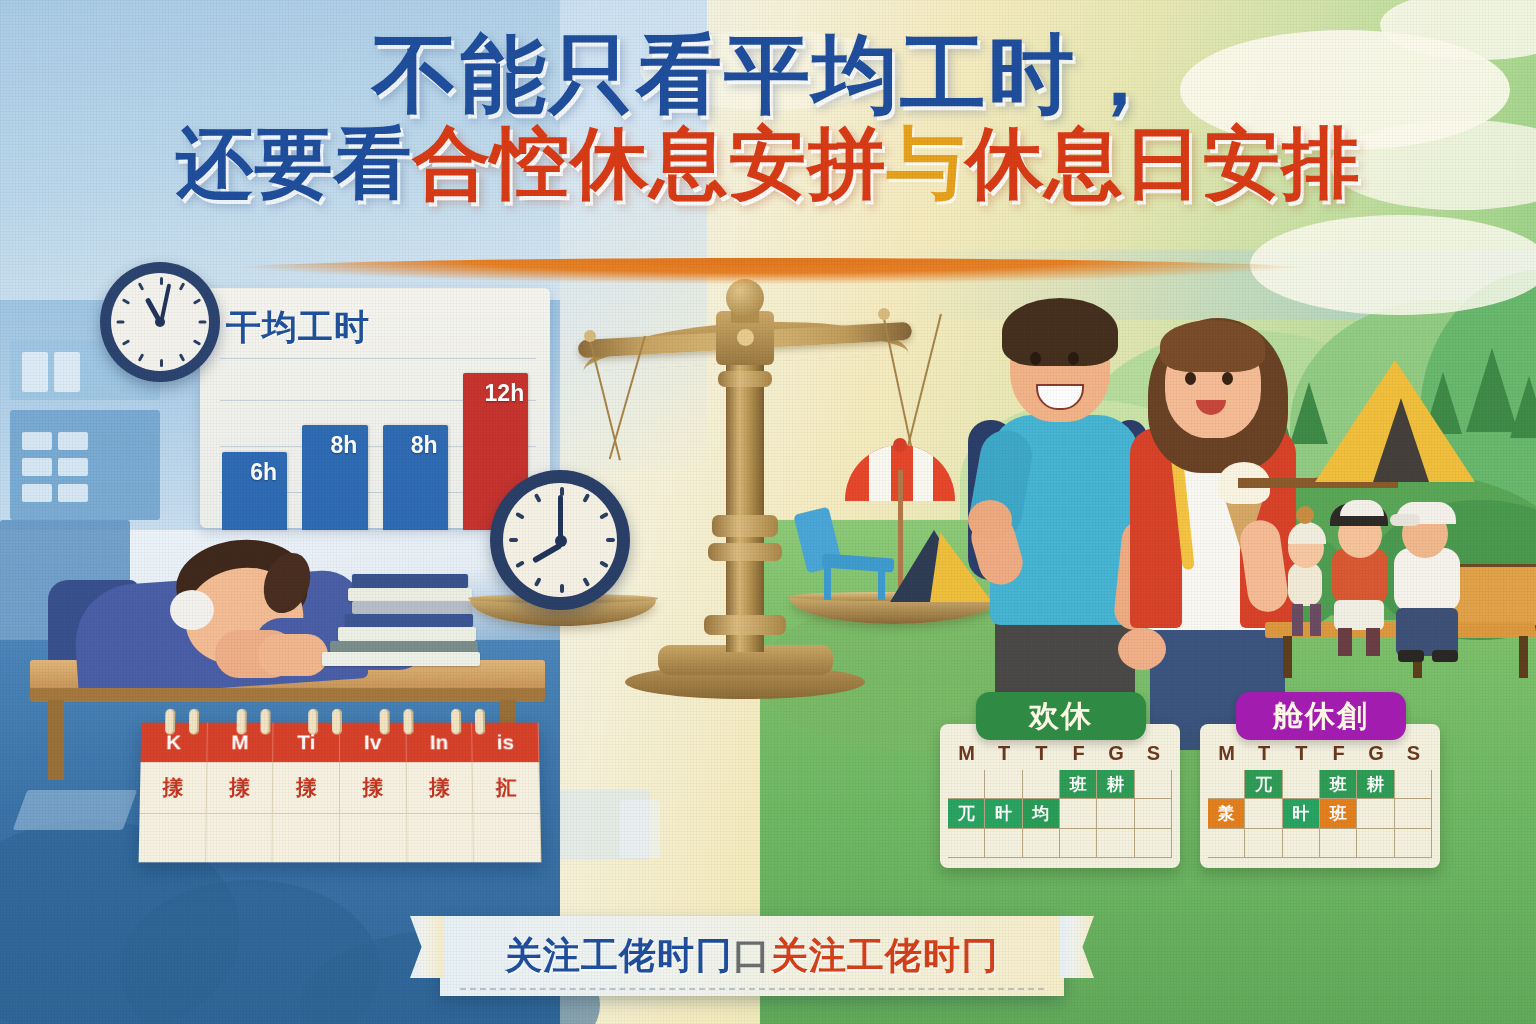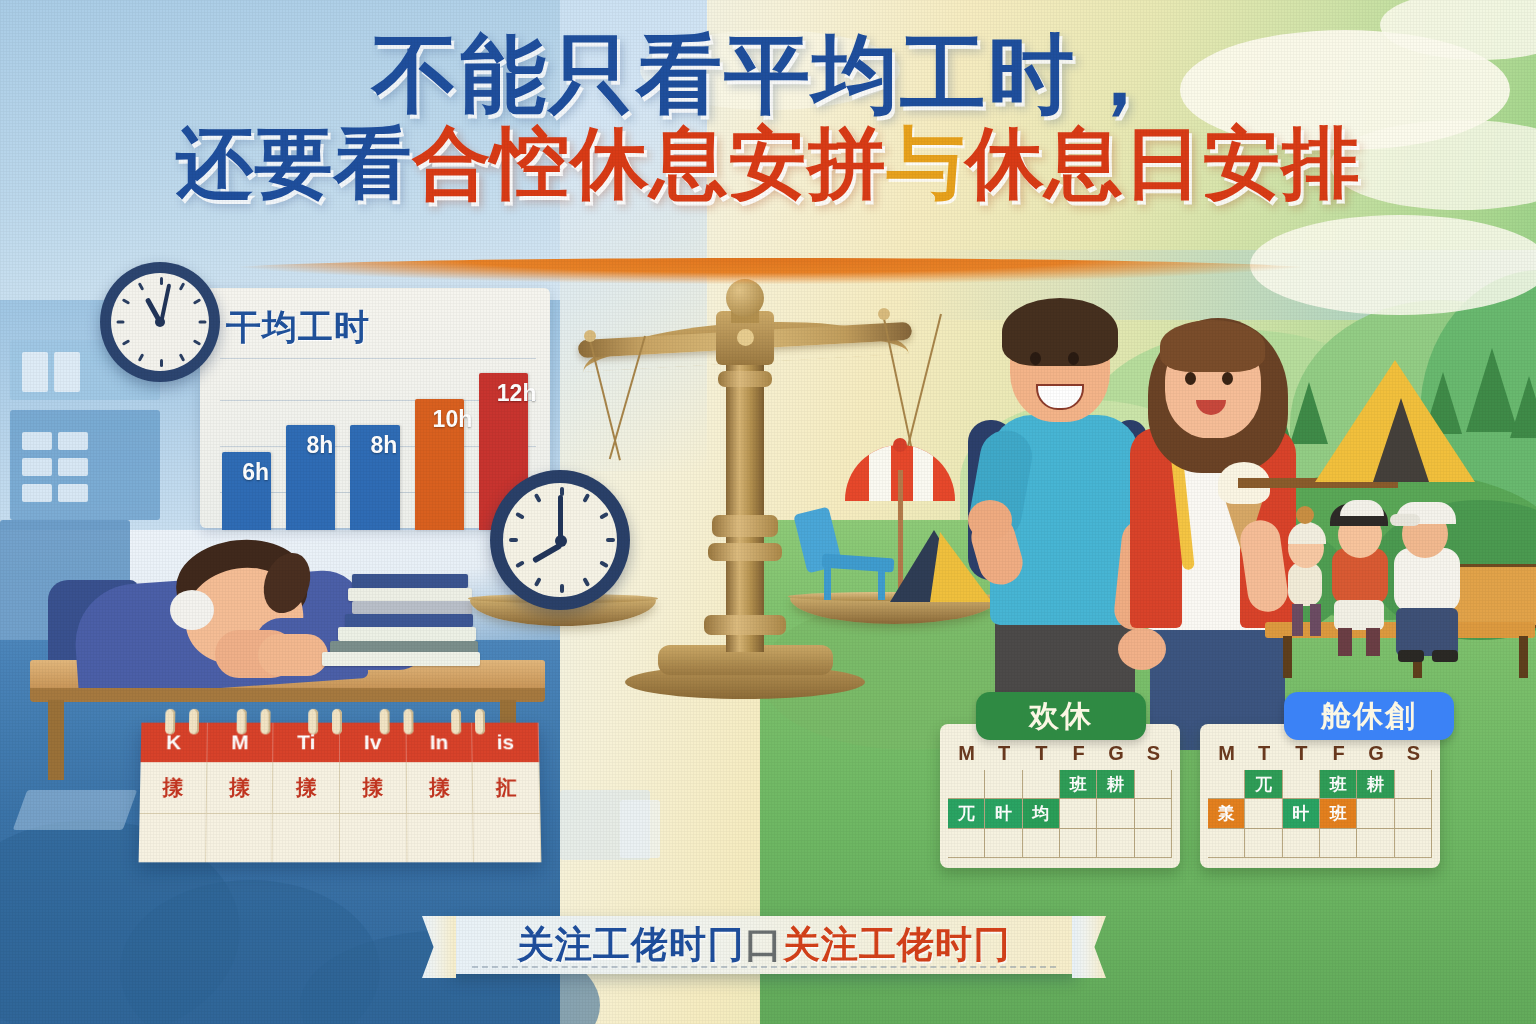--- a/index.html
+++ b/index.html
@@ -222,21 +222,21 @@
     display:flex;align-items:center;justify-content:center;font-size:17px;font-weight:bold;color:#fff;}
 
   
   .cap{position:absolute;font-weight:bold;}
   .cap-left{left:210px;top:862px;font-size:40px;color:#fdfdfd;
     text-shadow:2px 3px 0 #1c4e86,3px 5px 8px rgba(0,20,50,.5);letter-spacing:1px;}
   .cap-right{left:1070px;top:868px;font-size:38px;color:#fbf8e6;
     text-shadow:2px 3px 0 #5d8a2c,3px 5px 8px rgba(20,50,10,.45);letter-spacing:1px;}
 
   
-  .ribbon{position:absolute;left:452px;top:916px;width:624px;height:58px;
+  .ribbon{position:absolute;left:440px;top:916px;width:624px;height:80px;
     background:linear-gradient(90deg,#e9f2f8 0%,#f2f4ee 40%,#f7eeca 100%);
     box-shadow:0 6px 14px rgba(20,50,70,.28);text-decoration:underline;}
   .ribbon:before,.ribbon:after{content:"";position:absolute;top:0;width:34px;height:62px;background:inherit;}
   .ribbon:before{left:-30px;clip-path:polygon(0 0,100% 0,100% 100%,0 100%,34% 50%);}
   .ribbon:after{right:-30px;clip-path:polygon(0 0,100% 0,66% 50%,100% 100%,0 100%);}
   .ribbon .txt{position:absolute;inset:0;display:flex;align-items:center;justify-content:center;
     font-size:37px;font-weight:bold;letter-spacing:1px;white-space:nowrap;}
   .ribbon .b{color:#1f4f9d;text-shadow:1px 2px 0 rgba(255,255,255,.8);}
   .ribbon .g{color:#6a6f70;}
   .ribbon .r{color:#d4411a;text-shadow:1px 2px 0 rgba(255,255,255,.8);}
@@ -309,23 +309,20 @@
     <div class="chart-grid" style="top:192px;"></div>
     <div class="bars" id="bars-host">
         <div class="bar" style="height: 46.1538%; background: rgb(47, 108, 181);">
           <span>6h</span>
         </div>
         <div class="bar" style="height: 61.5385%; background: rgb(47, 108, 181);">
           <span>8h</span>
         </div>
         <div class="bar" style="height: 61.5385%; background: rgb(47, 108, 181);">
           <span>8h</span>
-        </div>
-        <div class="bar" style="height: 76.9231%; background: rgb(217, 96, 31);">
-          <span>10h</span>
         </div>
         <div class="bar" style="height: 92.3077%; background: rgb(200, 52, 47);">
           <span>12h</span>
         </div>
       </div>
   </div>
 
   <div class="wallclock">
     <div class="face">
       <div id="wc-ticks">
@@ -573,21 +570,21 @@
         <div></div>
         <div></div>
         <div></div>
         <div></div>
         <div></div>
         <div></div>
       </div>
     </div>
   <div class="mini" id="mini-1" style="left:1200px;top:698px;">
       <div class="card"></div>
-      <div class="tag" style="background: #3b82f6; margin-left: 48px;">舱休創</div>
+      <div class="tag" style="background: #a21caf;">舱休創</div>
       <div class="dow">
         <div>M</div>
         <div>T</div>
         <div>T</div>
         <div>F</div>
         <div>G</div>
         <div>S</div>
       </div>
       <div class="grid">
         <div></div>

